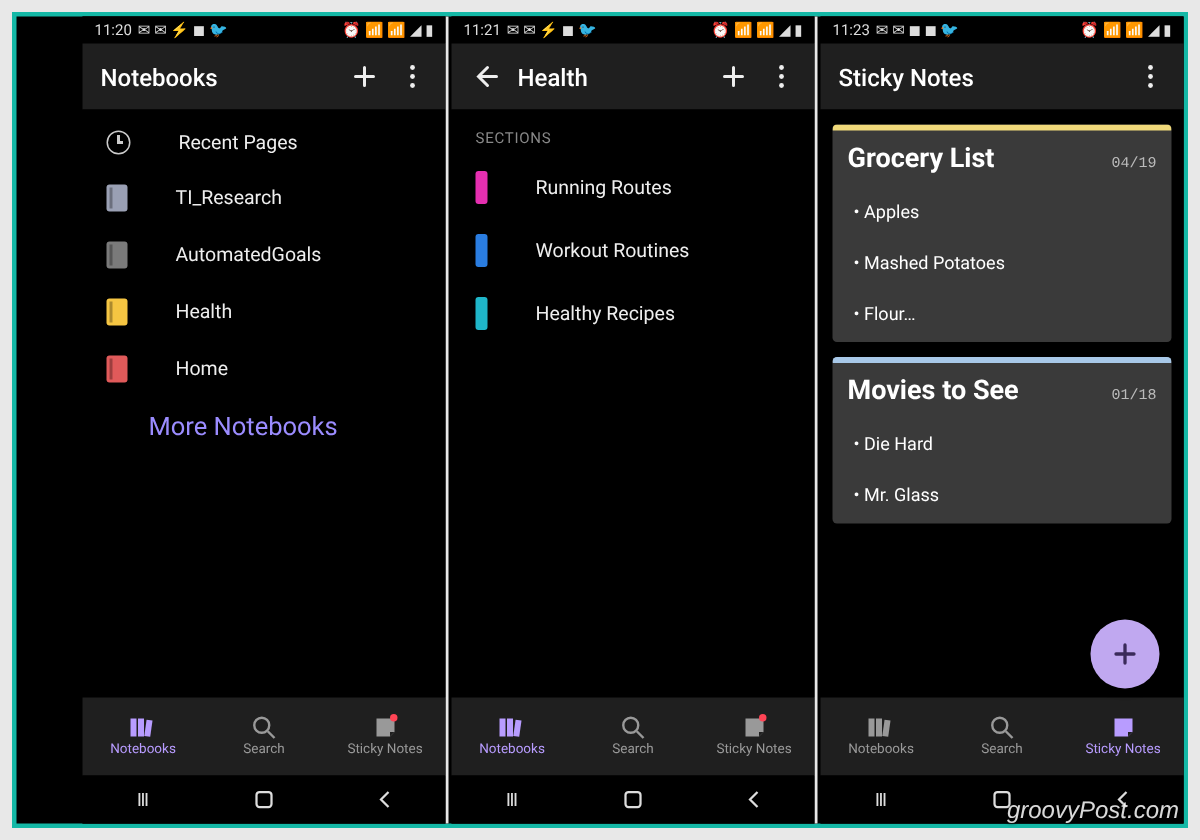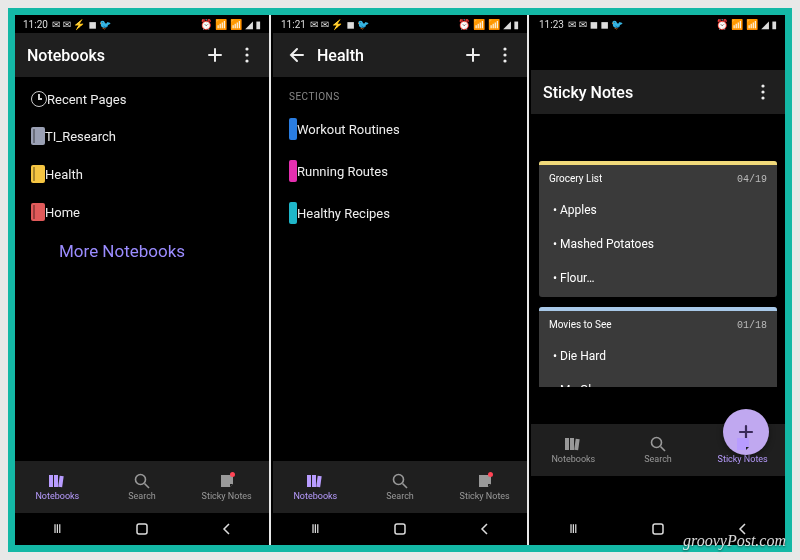--- a/index.html
+++ b/index.html
@@ -13,33 +13,34 @@
   }
   .frame {
     position: absolute;
     top: 8px;
     left: 8px;
     right: 8px;
     bottom: 8px;
     background: #000;
     display: flex;
     gap: 2px;
-    border: 7px solid #14b8a6;
+    border: 3px solid #14b8a6;
+    padding-left: 44px;
   }
   .phone {
     flex: 1;
     background: #000;
     display: flex;
     flex-direction: column;
     color: #fff;
     font-size: 12px;
     position: relative;
     border-right: 2px solid #e8e8e8;
   }
-  .phone:last-child { border-right: none; gap: 37px; }
+  .phone:last-child { border-right: none; }
 
   
   .status-bar {
     height: 18px;
     background: #000;
     display: flex;
     align-items: center;
     justify-content: space-between;
     padding: 0 8px;
     font-size: 10px;
@@ -79,21 +80,21 @@
   .section-label {
     color: #888;
     font-size: 10px;
     letter-spacing: 0.5px;
     padding: 10px 16px 6px;
   }
   .list-item {
     display: flex;
     align-items: center;
     padding: 10px 16px;
-    gap: 0;
+    gap: 32px;
     color: #eee;
     font-size: 13px;
     cursor: pointer;
   }
   .nb-icon {
     width: 14px; height: 18px;
     border-radius: 2px;
     background: #444;
     position: relative;
   }
@@ -119,21 +120,21 @@
   
   .sticky-list { padding: 6px 8px; display:flex; flex-direction:column; gap:10px; }
   .sticky-card {
     background: #3a3a3a;
     border-radius: 3px;
     overflow: hidden;
   }
   .sticky-stripe { height: 4px; }
   .sticky-body { padding: 8px 10px 10px; }
   .sticky-head { display:flex; justify-content:space-between; align-items:baseline; }
-  .sticky-title { font-weight:400; font-size:10px; }
+  .sticky-title { font-weight:700; font-size:18px; }
   .sticky-date { font-size:10px; color:#bbb;font-family:Liberation Mono, monospace; }
   .sticky-items { margin-top:6px; padding-left:4px; }
   .sticky-items div { font-size:12px; line-height:1.5;margin-top:16px; }
   .sticky-items div::before { content:"• "; }
 
   .fab {
     position:absolute;
     right: 16px;
     bottom: 90px;
     width: 46px; height:46px;
@@ -171,21 +172,21 @@
     display:flex; align-items:center; justify-content:space-around;
     color:#ddd;
   }
   .nav-btn { width:20px; height:14px; display:flex; align-items:center; justify-content:center; cursor:pointer;}
 
   .watermark {
     position:absolute;
     right: 14px;
     bottom: 10px;
     color: rgba(255,255,255,.85);
-    font-family: Liberation Serif, serif;
+    font-family: Liberation Sans, sans-serif;
     font-style: italic;
     font-size: 16px;
     text-shadow: 0 1px 2px rgba(0,0,0,.6);
     pointer-events:none;
   }
 </style>
 </head>
 <body>
 
 <div class="frame">
@@ -216,20 +217,24 @@
     <div class="content">
       <div class="list-item">
         <span class="clock-icon"></span>
         <span>Recent Pages</span>
       </div>
       <div class="list-item">
         <span class="nb-icon" style="background:#9aa0b4"></span>
         <span>TI_Research</span>
       </div>
       <div class="list-item">
+        <span class="nb-icon" style="background:#7a7a7a"></span>
+        <span>AutomatedGoals</span>
+      </div>
+      <div class="list-item">
         <span class="nb-icon" style="background:#f5c542"></span>
         <span>Health</span>
       </div>
       <div class="list-item">
         <span class="nb-icon" style="background:#e05a5a"></span>
         <span>Home</span>
       </div>
       <div class="more-link">More Notebooks</div>
     </div>
     <div class="bottom-tabs">
@@ -302,26 +307,26 @@
           <svg width="4" height="16" viewBox="0 0 4 16">
             <circle cx="2" cy="2" r="1.6" fill="currentColor"></circle>
             <circle cx="2" cy="8" r="1.6" fill="currentColor"></circle>
             <circle cx="2" cy="14" r="1.6" fill="currentColor"></circle>
           </svg>
         </span>
     </div>
     <div class="content">
       <div class="section-label">SECTIONS</div>
       <div class="list-item">
+        <span class="section-tab" style="background:#e52fb0"></span>
+        <span>Running Routes</span>
+      </div>
+      <div class="list-item">
         <span class="section-tab" style="background:#2a7de1"></span>
         <span>Workout Routines</span>
-      </div>
-      <div class="list-item">
-        <span class="section-tab" style="background:#e52fb0"></span>
-        <span>Running Routes</span>
       </div>
       <div class="list-item">
         <span class="section-tab" style="background:#1fb6c9"></span>
         <span>Healthy Recipes</span>
       </div>
     </div>
     <div class="bottom-tabs">
       <div class="tab active">
         <span class="tab-ico">
             <svg width="18" height="14" viewBox="0 0 18 14">

